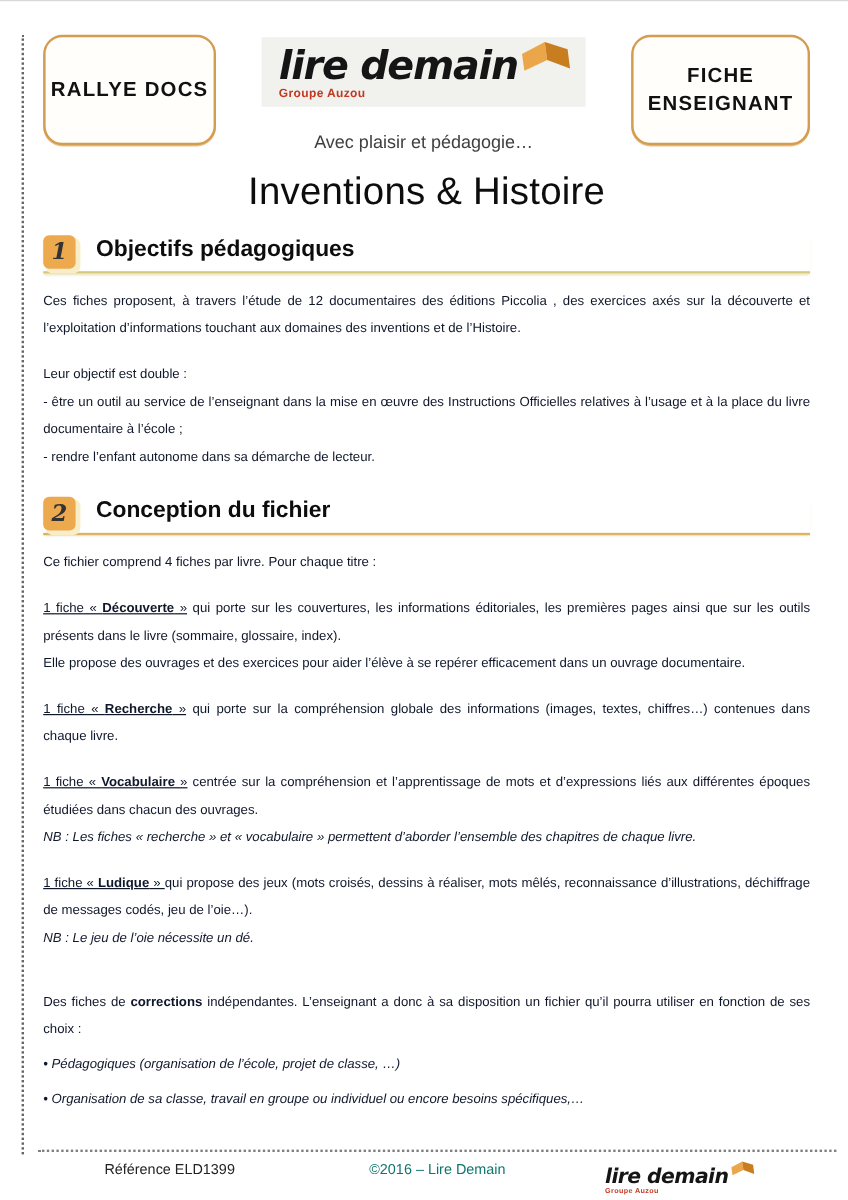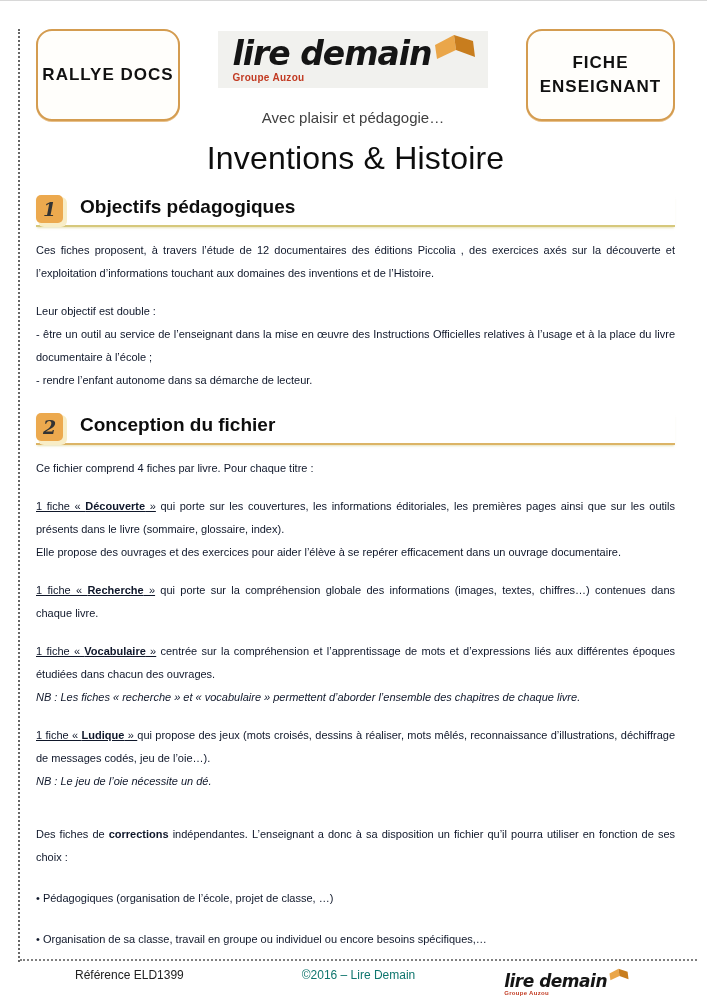--- a/index.html
+++ b/index.html
@@ -73,26 +73,26 @@
 
   
   .para{
     font-size:11px;line-height:23px;text-align:justify;color:#0f172a;
     margin:12px 0 0 0;
   }
   .para.tight{margin-top:15px;}
   .u{text-decoration:underline;}
   .b{font-weight:bold;}
   .nb{font-style:italic;}
-  .bullet{margin-top:18px;}
+  .bullet{margin-top:6px;font-style:italic;}
   .corrections{margin-top:30px;}
 
   
   .footer{
-    position:absolute;left:20px;right:10px;bottom:4px;
+    position:absolute;left:32px;right:10px;bottom:4px;
     border-top:2px dotted #808080;
     padding-top:7px;
     display:grid;grid-template-columns:1fr 1fr 1fr;align-items:start;
   }
   .footer-ref{font-size:12px;color:#222;padding-left:55px;white-space:nowrap;}
   .footer-copy{font-size:12px;color:#0f766e;text-align:center;white-space:nowrap;}
   .footer-logo{
     justify-self:end;margin-right:68px;
     display:flex;flex-direction:column;align-items:flex-start;
   }

